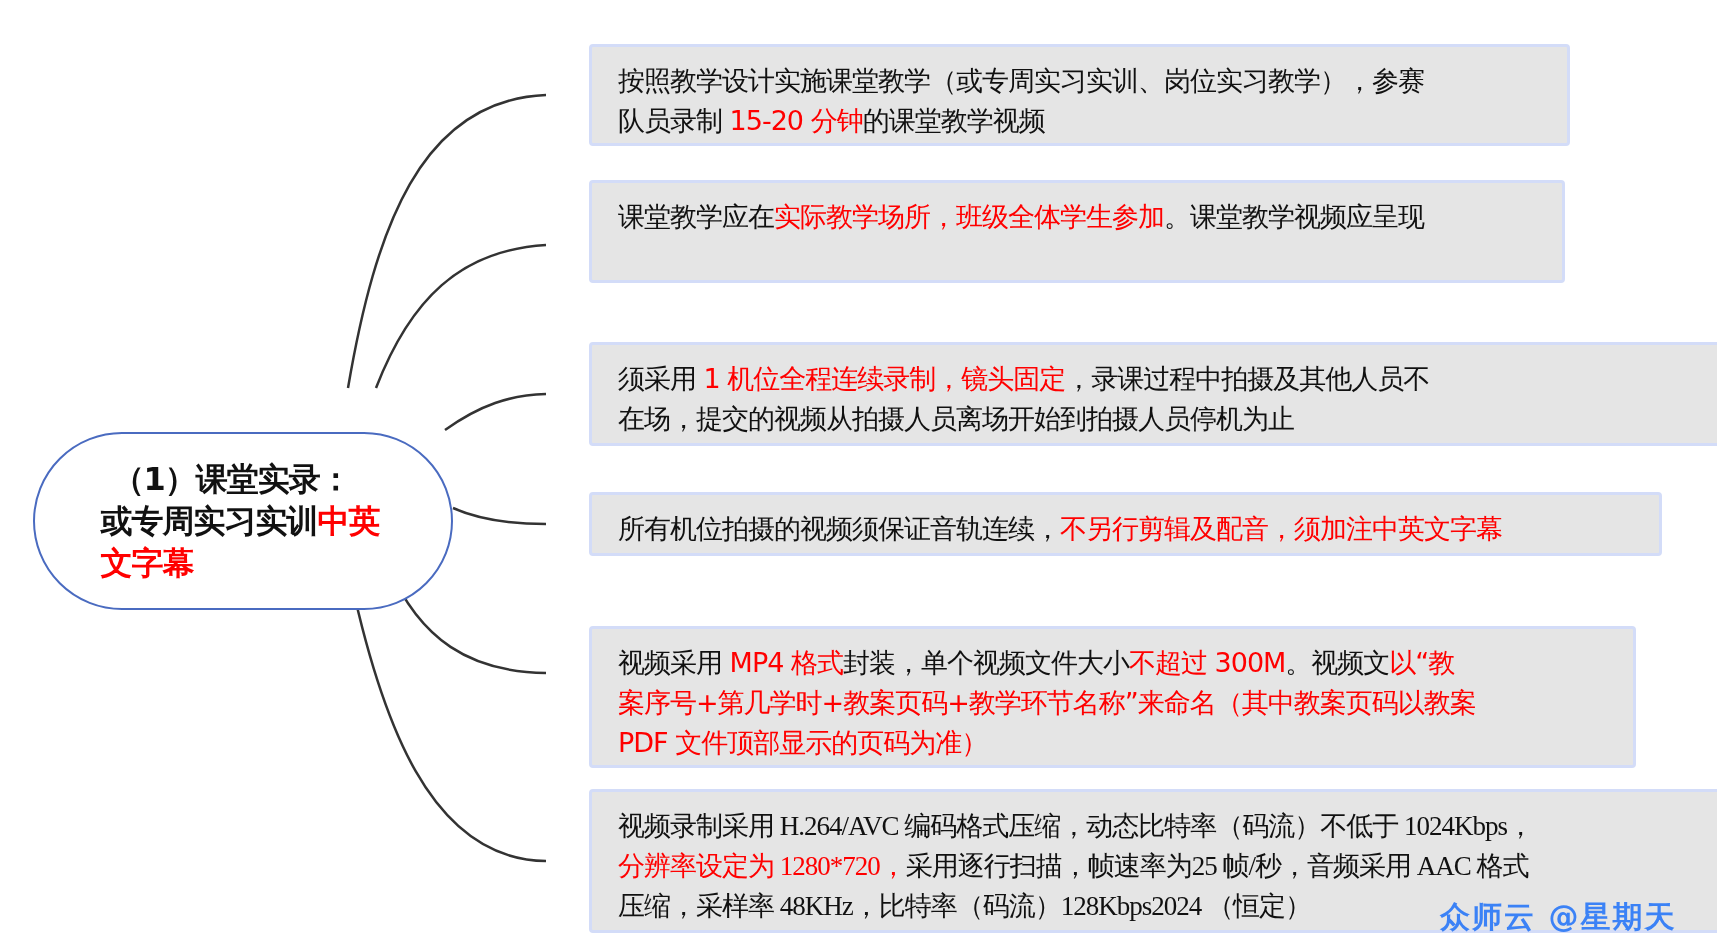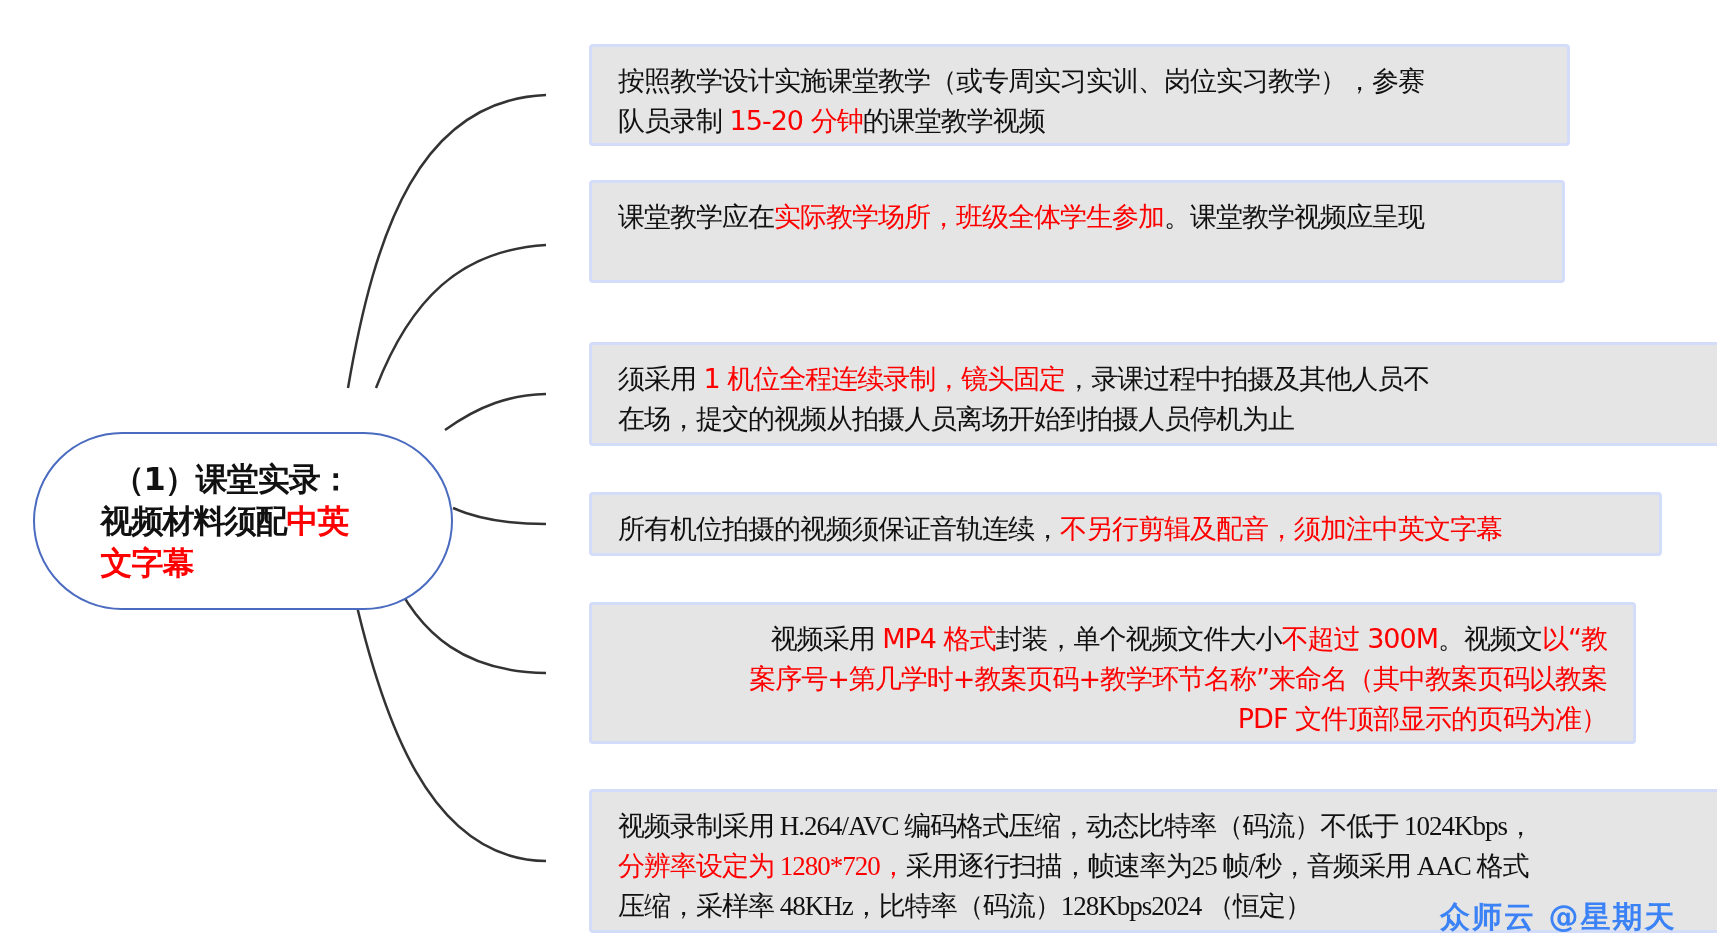--- a/index.html
+++ b/index.html
@@ -38,25 +38,25 @@
     <path d="M445,430 C480,405 510,395 546,394"></path>
     <path d="M453,508 C480,520 510,524 546,524"></path>
     <path d="M388,566 C420,640 470,672 546,673"></path>
     <path d="M348,566 C380,720 430,860 546,861"></path>
   </g>
 </svg>
 
 <div class="center-node">
   <div class="center-text">
     <span class="l1">（1）课堂实录：</span>
-    <span><span>视频材料须配</span><span class="red">中英</span></span><br>
+    <span><span>或专周实习实训</span><span class="red">中英</span></span><br>
     <span class="red">文字幕</span>
   </div>
 </div>
 
 <div class="box" style="top:44px;width:981px;height:102px;"><span>按照教学设计实施课堂教学（或专周实习实训、岗位实习教学），参赛</span><br><span>队员录制 </span><span class="red">15-20 分钟</span><span>的课堂教学视频</span></div>
 <div class="box" style="top:180px;width:976px;height:103px;"><span>课堂教学应在</span><span class="red">实际教学场所，班级全体学生参加</span><span>。课堂教学视频应呈现</span><br></div>
 <div class="box" style="top:342px;width:1198px;height:104px;"><span>须采用 </span><span class="red">1 机位全程连续录制，镜头固定</span><span>，录课过程中拍摄及其他人员不</span><br><span>在场，提交的视频从拍摄人员离场开始到拍摄人员停机为止</span></div>
 <div class="box" style="top:492px;width:1073px;height:64px;"><span>所有机位拍摄的视频须保证音轨连续，</span><span class="red">不另行剪辑及配音，须加注中英文字幕</span></div>
-<div class="box" style="top:602px;width:1047px;height:142px;text-align:right;"><span>视频采用 </span><span class="red">MP4 格式</span><span>封装，单个视频文件大小</span><span class="red">不超过 300M</span><span>。视频文</span><span class="red">以“教</span><br><span class="red">案序号+第几学时+教案页码+教学环节名称”来命名（其中教案页码以教案</span><br><span class="red">PDF 文件顶部显示的页码为准）</span></div>
+<div class="box" style="top:626px;width:1047px;height:142px;"><span>视频采用 </span><span class="red">MP4 格式</span><span>封装，单个视频文件大小</span><span class="red">不超过 300M</span><span>。视频文</span><span class="red">以“教</span><br><span class="red">案序号+第几学时+教案页码+教学环节名称”来命名（其中教案页码以教案</span><br><span class="red">PDF 文件顶部显示的页码为准）</span></div>
 <div class="box" style="top:789px;width:1152px;height:144px;font-family:Liberation Serif, serif;"><span>视频录制采用 H.264/AVC 编码格式压缩，动态比特率（码流）不低于 1024Kbps，</span><br><span class="red">分辨率设定为 1280*720，</span><span>采用逐行扫描，帧速率为25 帧/秒，音频采用 AAC 格式</span><br><span>压缩，采样率 48KHz，比特率（码流）128Kbps2024 （恒定）</span></div>
 
 <div class="watermark">众师云 @星期天</div>
 
 </body></html>

